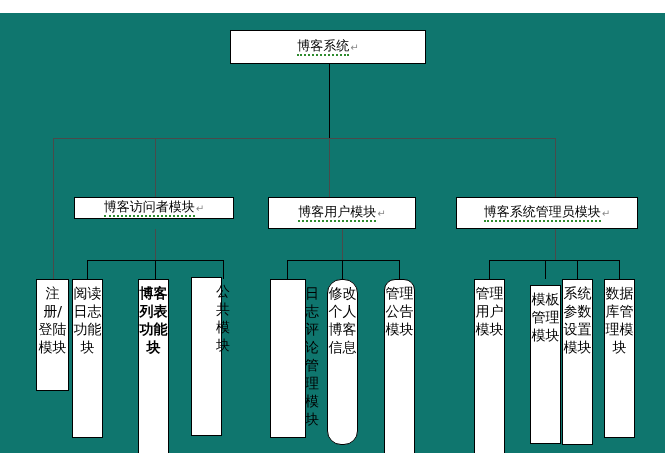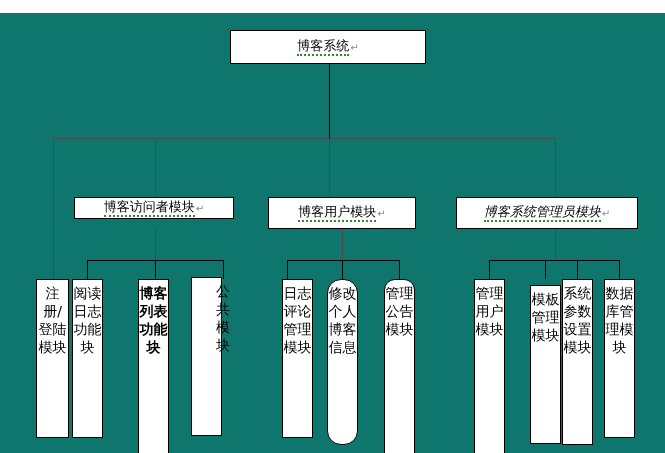--- a/index.html
+++ b/index.html
@@ -108,21 +108,21 @@
       <span class="squig">博客访问者模块</span><span class="pilcrow">↵</span>
     </span>
   </div>
 
   <div class="node node-h" style="left:268px; top:184px; width:148px; height:32px;">
     <span class="label">
       <span class="squig">博客用户模块</span><span class="pilcrow">↵</span>
     </span>
   </div>
 
-  <div class="node node-h" style="left:456px; top:184px; width:182px; height:32px;font-style:italic;">
+  <div class="node node-h" style="left:456px; top:184px; width:182px; height:32px;">
     <span class="label">
       <span class="squig">博客系统管理员模块</span><span class="pilcrow">↵</span>
     </span>
   </div>
 
   <div class="vline" style="left:155px; top:216px; height:31px;"></div>
   <div class="hline dark" style="left:87px; top:247px; width:137px;"></div>
   <div class="vline dark" style="left:87px; top:247px; height:19px;"></div>
   <div class="vline dark" style="left:155px; top:247px; height:19px;"></div>
   <div class="vline dark" style="left:223px; top:247px; height:19px;"></div>
@@ -133,37 +133,37 @@
   <div class="vline dark" style="left:342px; top:247px; height:19px;"></div>
   <div class="vline dark" style="left:399px; top:247px; height:19px;"></div>
 
   <div class="vline" style="left:555px; top:216px; height:31px;"></div>
   <div class="hline dark" style="left:489px; top:247px; width:130px;"></div>
   <div class="vline dark" style="left:489px; top:247px; height:19px;"></div>
   <div class="vline dark" style="left:545px; top:247px; height:19px;"></div>
   <div class="vline dark" style="left:577px; top:247px; height:19px;"></div>
   <div class="vline dark" style="left:619px; top:247px; height:19px;"></div>
 
-  <div class="node node-v" style="left:36px; top:266px; width:33px; height:159px;">
+  <div class="node node-v" style="left:36px; top:266px; width:33px; height:112px;">
     <span class="label">注册/登陆模块</span>
   </div>
 
   <div class="node node-v" style="left:72px; top:266px; width:31px; height:159px;">
     <span class="label">阅读日志功能块</span>
   </div>
 
   <div class="node node-v" style="left:138px; top:266px; width:31px; height:181px;font-weight:bold;">
     <span class="label">博客列表功能块</span>
   </div>
 
   <div class="node node-v" style="left:191px; top:264px; width:31px; height:159px;padding-left:24px;">
     <span class="label">公共模块</span>
   </div>
 
-  <div class="node node-v" style="left:282px; top:266px; width:31px; height:159px;">
+  <div class="node node-v" style="left:270px; top:266px; width:31px; height:159px;padding-left:34px;">
     <span class="label">日志评论管理模块</span>
   </div>
 
   <div class="node node-v" style="left:327px; top:266px; width:31px; height:166px;border-radius:14px;">
     <span class="label">修改个人博客信息</span>
   </div>
 
   <div class="node node-v" style="left:384px; top:266px; width:31px; height:197px;border-radius:11px;">
     <span class="label">管理公告模块</span>
   </div>

